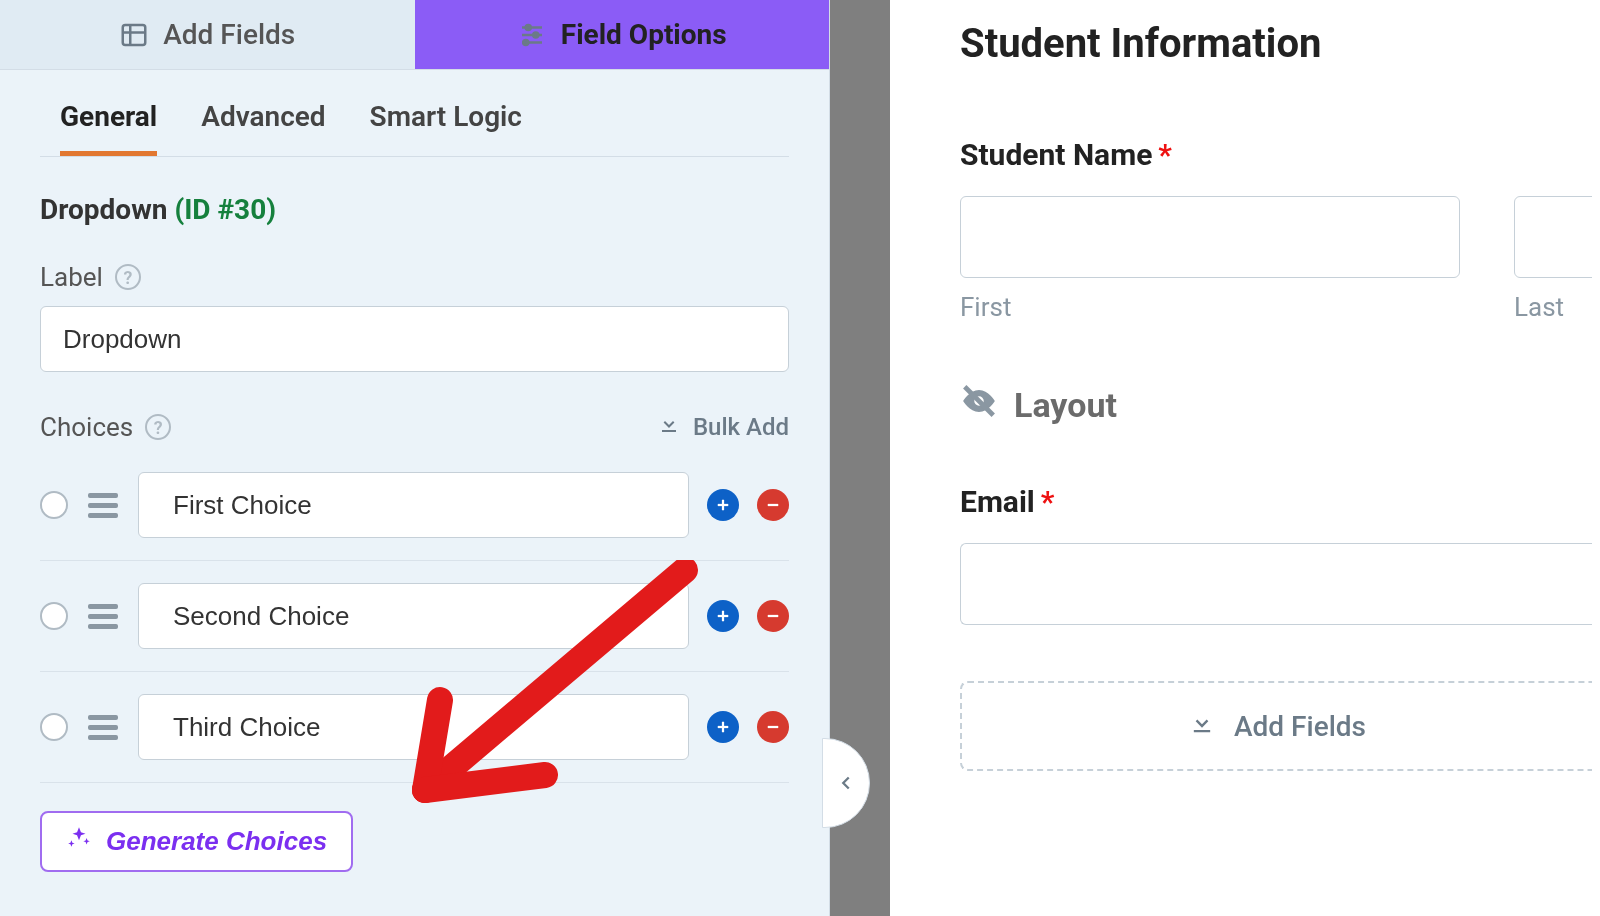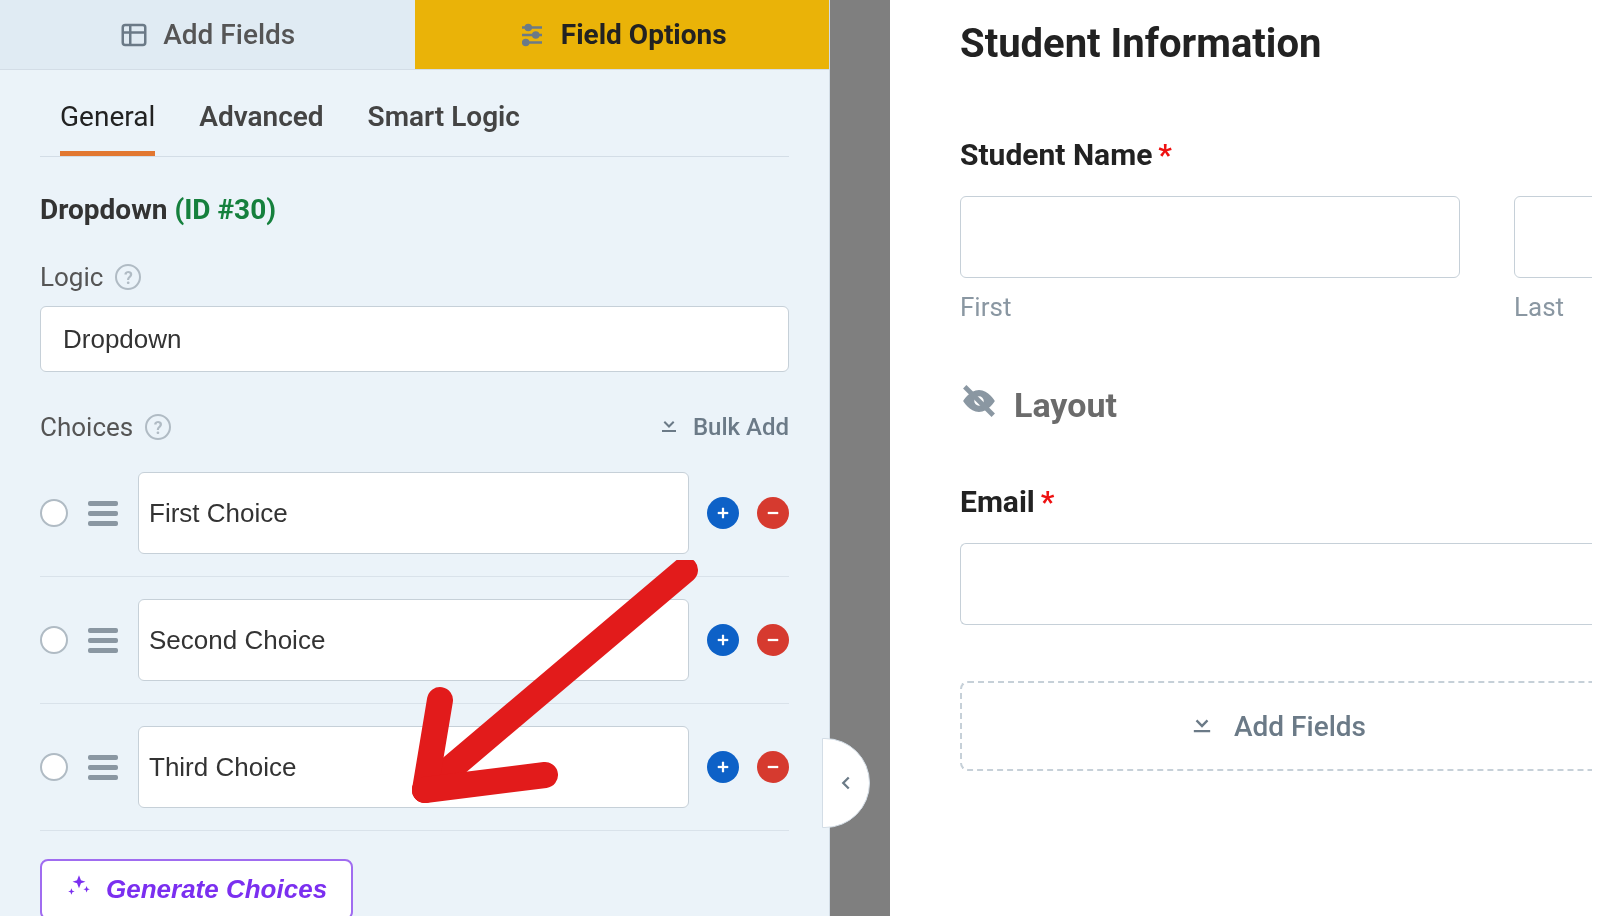--- a/index.html
+++ b/index.html
@@ -41,21 +41,21 @@
     color: #444;
     cursor: pointer;
     background: #e0ebf3;
   }
   .top-tab.inactive {
     background: #e0ebf3;
     color: #555;
     font-weight: 500;
   }
   .top-tab.active {
-    background: #eab308;
+    background: #8b5cf6;
     color: #222;
     font-weight: 700;
   }
   .tab-icon svg { width: 30px; height: 30px; display:block; }
   .top-tab .tab-icon { color:#6b7a87; }
 
   
   .sub-tabs {
     display: flex;
     gap: 44px;
@@ -66,21 +66,21 @@
   }
   .sub-tab {
     font-size: 28px;
     font-weight: 600;
     color: #444;
     padding-bottom: 18px;
     cursor: pointer;
     border-bottom: 5px solid transparent;
   }
   .sub-tab.active {
-    font-weight: 400;
+    font-weight: 700;
     color: #222;
     border-bottom: 5px solid #e27730;
   }
 
   
   .field-heading {
     padding: 36px 40px 0 40px;
     font-size: 28px;
   }
   .field-heading .ftype { font-weight: 700; color:#333; }
@@ -135,22 +135,22 @@
     flex-shrink:0; background:#fff;
   }
   .drag-handle {
     display:flex; flex-direction:column; gap:5px;
     cursor:grab; flex-shrink:0; padding:2px;
   }
   .drag-handle span{
     display:block; width:30px; height:5px; background:#8a97a2; border-radius:2px;
   }
   .choice-input {
-    flex:1; height:82px; border:1px solid #c6d0d8; border-radius:6px;
-    background:#fff; font-size:26px; padding:0 10px; color:#333; min-width:0;
+    flex:1; height:66px; border:1px solid #c6d0d8; border-radius:6px;
+    background:#fff; font-size:26px; padding:0 34px; color:#333; min-width:0;
   }
   .circ-btn {
     width:32px; height:32px; border-radius:50%; display:flex;
     align-items:center; justify-content:center; cursor:pointer; flex-shrink:0;
     color:#fff; font-weight:700;
   }
   .circ-btn.add { background:#0d61c7; }
   .circ-btn.remove { background:#d63a2f; }
   .circ-btn svg{ width:18px; height:18px; stroke:#fff; stroke-width:3; }
 
@@ -269,21 +269,21 @@
     <div class="sub-tab">Advanced</div>
     <div class="sub-tab">Smart Logic</div>
   </div>
 
   <div class="field-heading">
     <span class="ftype">Dropdown</span>
     <span class="fid">(ID #30)</span>
   </div>
 
   <div class="section-label-row">
-    <span>Logic</span>
+    <span>Label</span>
     <span class="help-icon">?</span>
   </div>
   <input class="label-input" type="text" value="Dropdown" style="">
 
   <div class="choices-header">
     <div class="left">
       <span>Choices</span>
       <span class="help-icon">?</span>
     </div>
     <div class="bulk-add">

